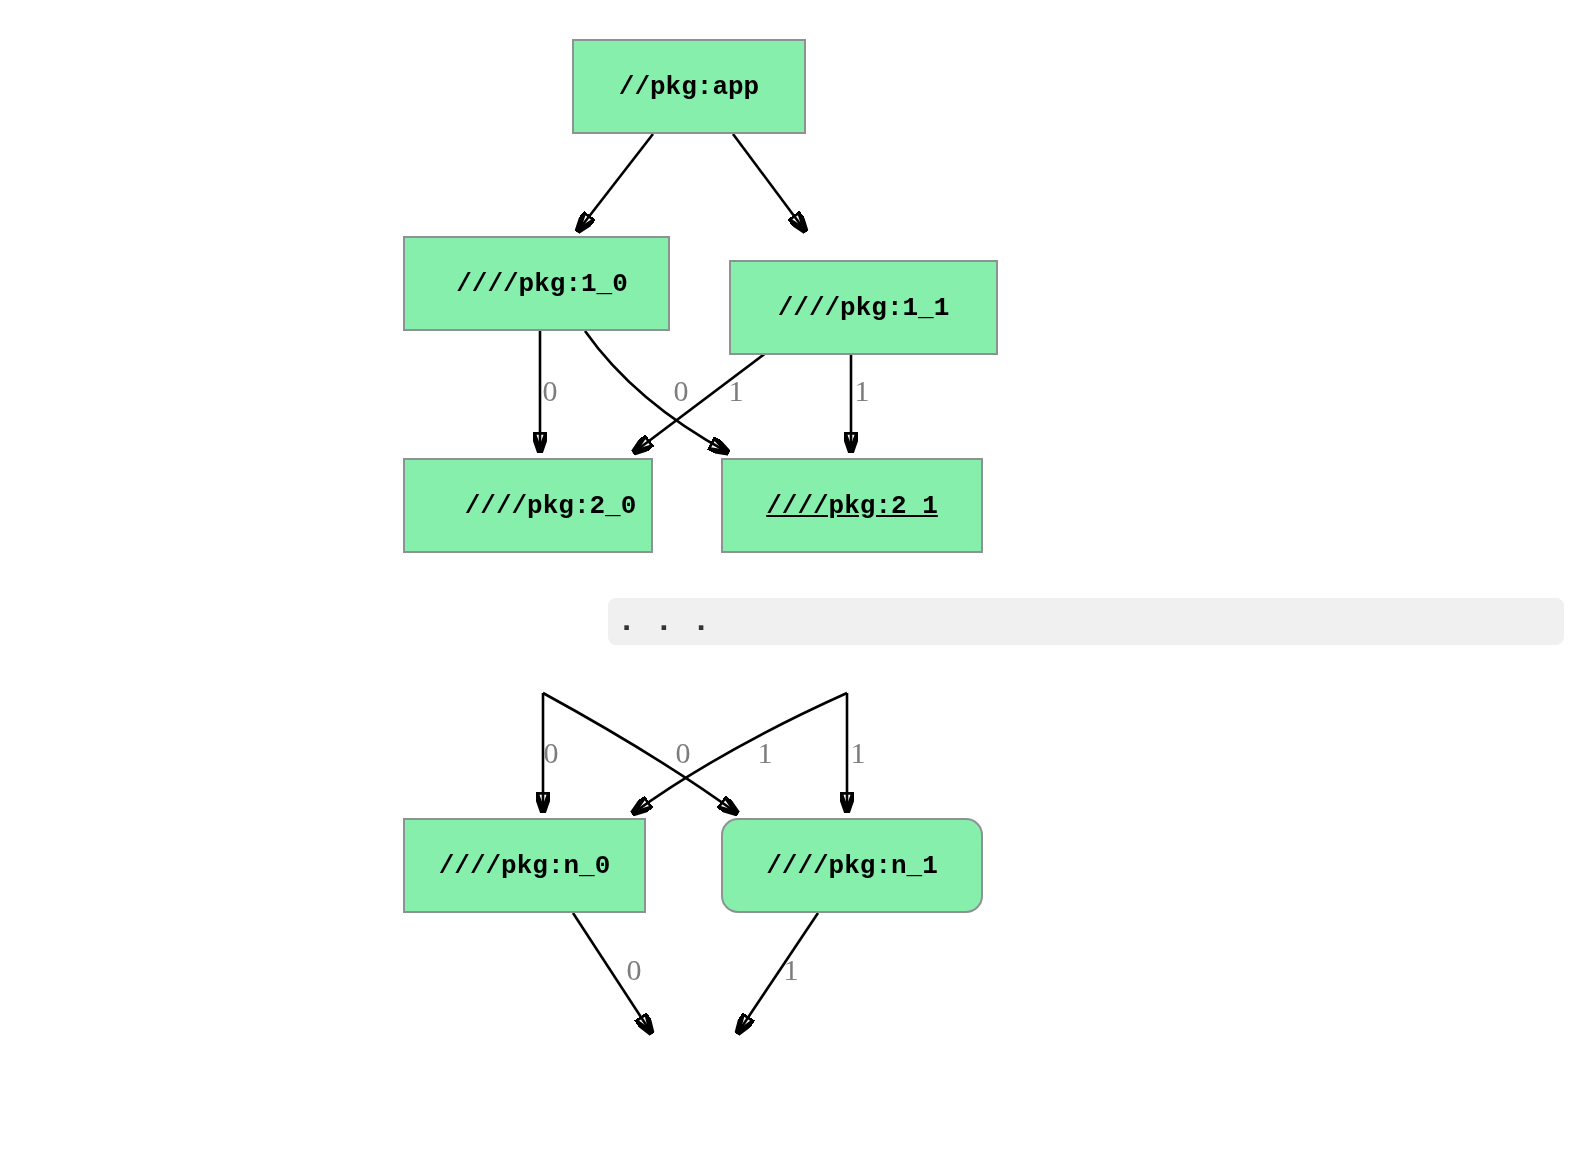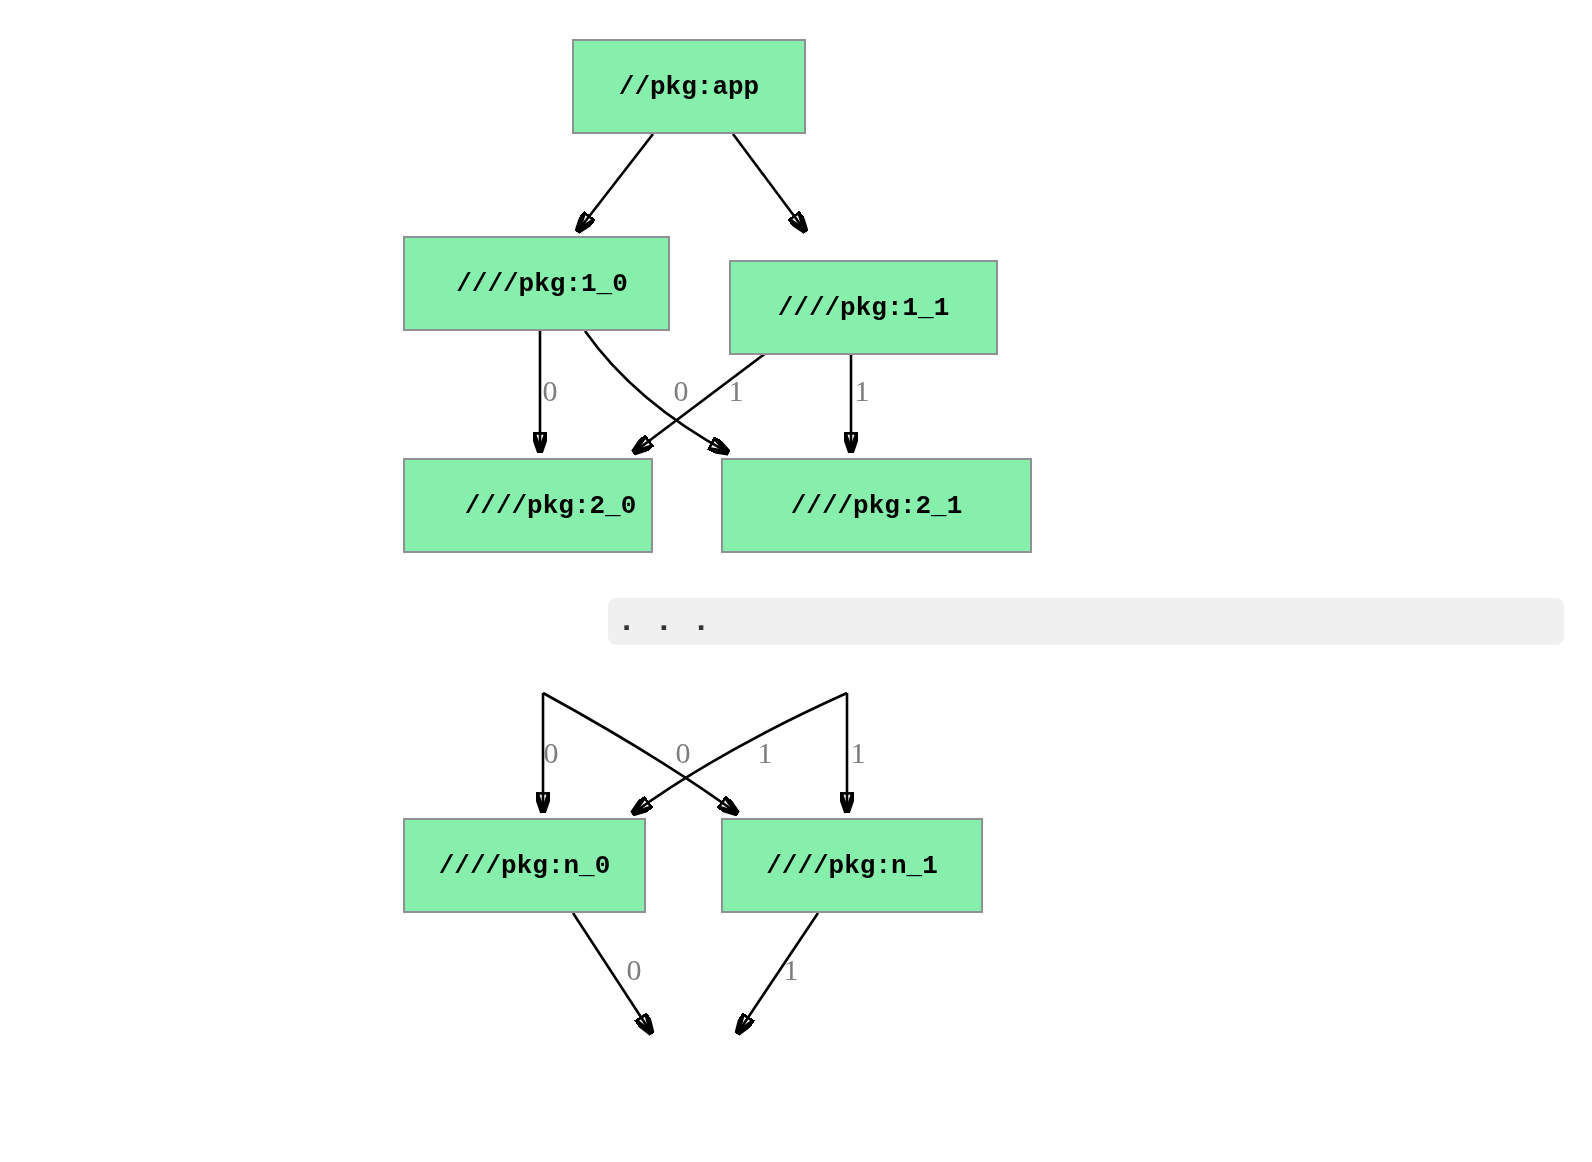--- a/index.html
+++ b/index.html
@@ -103,27 +103,27 @@
   </div>
   <div class="node" style="left:403px; top:236px; width:267px;padding-left:11px;">
     <span class="node-label">////pkg:1_0</span>
   </div>
   <div class="node" style="left:729px; top:236px; width:269px;margin-top:24px;">
     <span class="node-label">////pkg:1_1</span>
   </div>
   <div class="node" style="left:403px; top:458px; width:250px;padding-left:45px;">
     <span class="node-label">////pkg:2_0</span>
   </div>
-  <div class="node" style="left:721px; top:458px; width:311px;">
+  <div class="node" style="left:721px; top:458px; width:262px;text-decoration:underline;">
     <span class="node-label">////pkg:2_1</span>
   </div>
   <div class="node" style="left:403px; top:818px; width:243px;">
     <span class="node-label">////pkg:n_0</span>
   </div>
-  <div class="node" style="left:721px; top:818px; width:262px;">
+  <div class="node" style="left:721px; top:818px; width:262px;border-radius:17px;">
     <span class="node-label">////pkg:n_1</span>
   </div>
 
   <div class="ellipsis-band"></div>
   <span class="ellipsis-dots">...</span>
 
   <span class="elabel" style="left:550px; top:392px;">0</span>
   <span class="elabel" style="left:681px; top:392px;">0</span>
   <span class="elabel" style="left:736px; top:392px;">1</span>
   <span class="elabel" style="left:862px; top:392px;">1</span>

